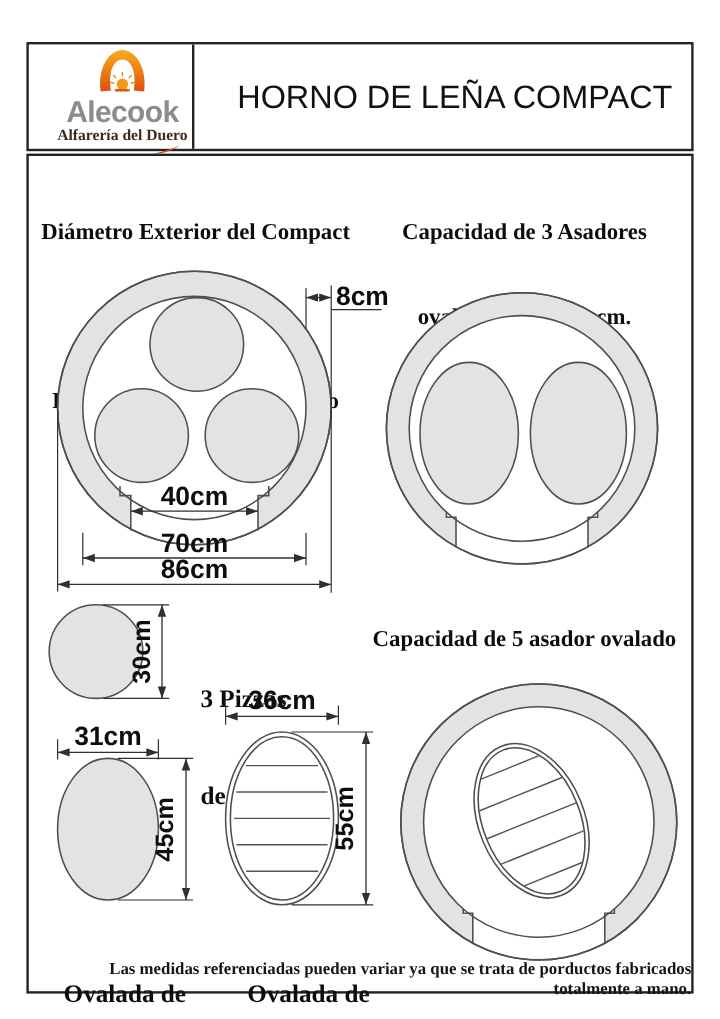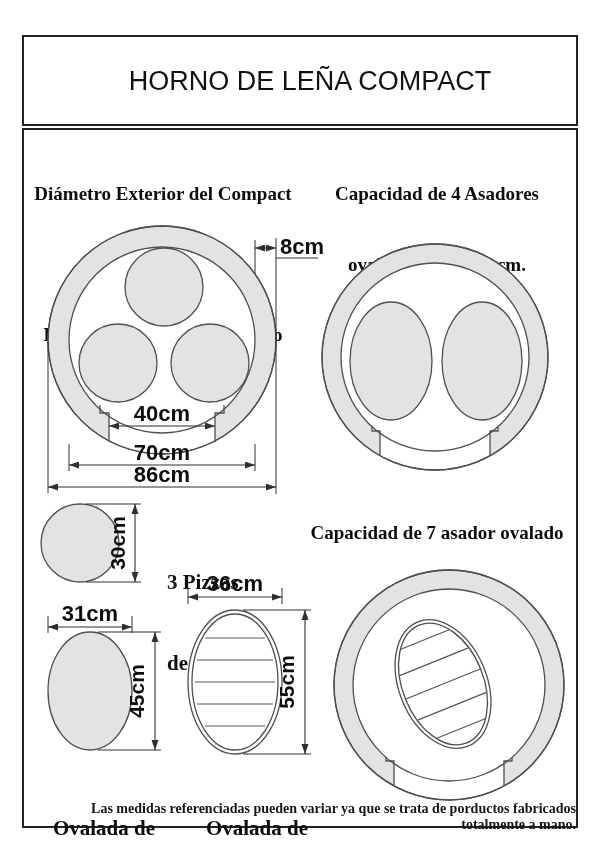--- a/index.html
+++ b/index.html
@@ -52,36 +52,57 @@
     <linearGradient id="swooshGrad" x1="0" y1="0" x2="1" y2="0">
       <stop offset="0" stop-color="#f0941c"></stop>
         <stop offset="1" stop-color="#d8440f"></stop>
     </linearGradient>
   </defs>
 </svg>
 
 <div id="page">
 
   <div id="header" class="box">
+    <div id="logo-cell">
+      <div id="logo-stack">
+        <svg width="50" height="38" viewBox="0 0 50 44">
+          <path d="M4,42 C1,18 13,2 25,2 C37,2 49,18 46,42 L36,41 C39,22 33,11 25,11 C17,11 11,22 14,41 Z" fill="url(#orangeGrad)"></path>
+          <g stroke="#ef8c15" stroke-width="1.4">
+            <line x1="25" y1="27" x2="25" y2="23"></line>
+              <line x1="19" y1="29" x2="16" y2="26"></line>
+            <line x1="31" y1="29" x2="34" y2="26"></line>
+              <line x1="17" y1="34" x2="13" y2="33"></line>
+            <line x1="33" y1="34" x2="37" y2="33"></line>
+          </g>
+          <circle cx="25" cy="35" r="5.5" fill="#f09a1b"></circle>
+          <rect x="18" y="39.5" width="14" height="2.5" fill="#e2550f"></rect>
+        </svg>
+        <div id="brand">Alecook</div>
+        <div id="tagline">Alfarería del Duero</div>
+        <svg width="104" height="14" viewBox="0 0 104 14">
+          <path d="M2,9 C30,14 70,13 96,3 C98,2 99,1 100,0 C96,8 64,13 34,12 C21,11.5 9,10.5 2,9 Z" fill="url(#swooshGrad)"></path>
+        </svg>
+      </div>
+    </div>
     <div id="title-cell">
       <div class="title-line">HORNO DE LEÑA COMPACT</div>
     </div>
   </div>
 
   <div id="main" class="box">
 
     <div class="abs para" style="left:0;top:5px;width:278px;">
       <div>Diámetro Exterior del Compact</div>
       <div>Ø86cm.</div>
       <div>Diámetro libre interior horno</div>
       <div>Ø70cm.</div>
     </div>
 
     <div class="abs para" style="left:276px;top:5px;width:274px;">
-      <div>Capacidad de 4 Asadores</div>
+      <div>Capacidad de 3 Asadores</div>
       <div>ovalado de  45x31 cm.</div>
       <div>4 Cuartos de lechazo</div>
       <div>(8 comensales)</div>
     </div>
 
     <svg class="abs" style="left:6px;top:94px;" width="292" height="280" viewBox="0 0 292 280">
       <clipPath id="clip1">
           <circle cx="132" cy="116" r="113"></circle>
         </clipPath>
       <circle cx="132" cy="116" r="114" class="shape" stroke="none"></circle>
@@ -131,21 +152,21 @@
       <circle cx="115" cy="115" r="113" class="outline"></circle>
       <circle cx="115" cy="115" r="94" class="outline"></circle>
       <path class="jamb" d="M52,185 V189 H60 V214 M178,185 V189 H170 V214"></path>
       <g>
         <ellipse cx="71" cy="119" rx="41" ry="59" class="shape"></ellipse>
         <ellipse cx="162" cy="119" rx="40" ry="59" class="shape"></ellipse>
       </g>
     </svg>
 
     <div class="abs para" style="left:276px;top:344px;width:274px;">
-      <div>Capacidad de 7 asador ovalado</div>
+      <div>Capacidad de 5 asador ovalado</div>
       <div>de 55x36 cm.</div>
       <div>1 cochinillo entero</div>
       <div>(6 comensales)</div>
     </div>
 
     <svg class="abs" style="left:16px;top:372px;" width="200" height="88" viewBox="0 0 200 88">
       <circle cx="40" cy="41" r="39" class="shape"></circle>
       <line class="ext" x1="46" y1="2" x2="101" y2="2"></line>
       <line class="ext" x1="46" y1="80" x2="101" y2="80"></line>
       <line class="dim" x1="95" y1="2" x2="95" y2="80" marker-start="url(#aS)" marker-end="url(#aE)"></line>

